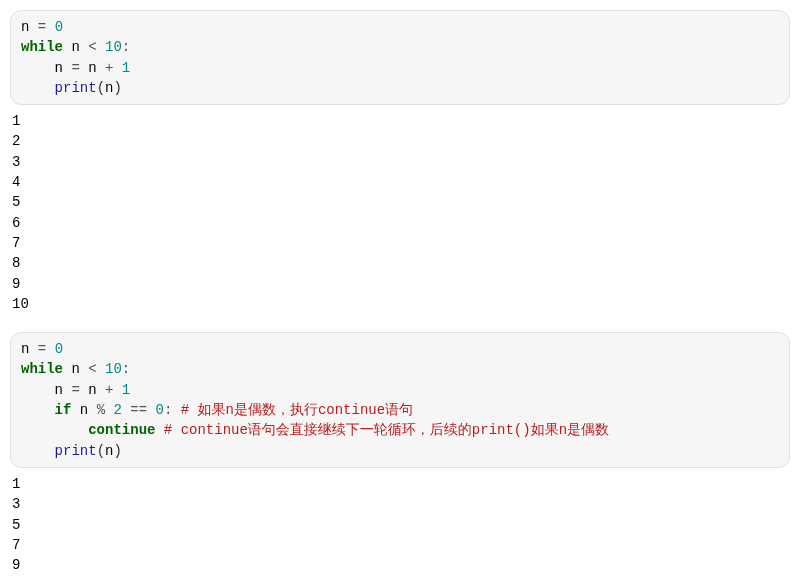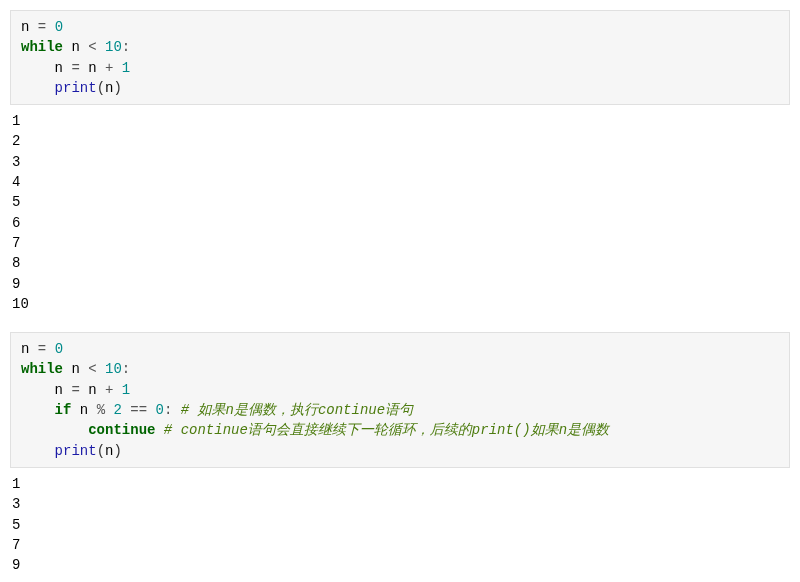--- a/index.html
+++ b/index.html
@@ -8,40 +8,40 @@
     background: #ffffff;
     font-family: "Menlo", "Consolas", "Courier New", monospace;
     font-size: 14px;
     line-height: 1.45;
     color: #000;
     width: 780px;
   }
   .code-block {
     background: #f6f6f6;
     border: 1px solid #e0e0e0;
-    border-radius: 0;
+    border-radius: 11px;
     padding: 6px 10px;
     margin-bottom: 6px;
     white-space: pre;
     overflow-x: auto;
   }
   .output-block {
     padding: 0 2px 6px 2px;
     white-space: pre;
     font-family: "Menlo", "Consolas", "Courier New", monospace;
     color: #000;
     margin-bottom: 12px;
   }
   .tok-name   { color: #000; }
   .tok-op     { color: #555; }
   .tok-num    { color: #008b8b; }
   .tok-kw     { color: #006400; font-weight: bold; }
   .tok-func   { color: #1a1aa6; }
   .tok-paren  { color: #333; }
-  .tok-cmt    { color: #4d7c0f; font-style: italic; }
+  .tok-cmt    { color: #b91c1c; }
 </style>
 </head>
 <body>
 
 <div class="code-block"><span class="tok-name">n</span><span class="tok-op"> = </span><span class="tok-num">0</span>
 <span class="tok-kw">while</span><span> </span><span class="tok-name">n</span><span class="tok-op"> &lt; </span><span class="tok-num">10</span><span class="tok-op">:</span>
 <span>    </span><span class="tok-name">n</span><span class="tok-op"> = </span><span class="tok-name">n</span><span class="tok-op"> + </span><span class="tok-num">1</span>
 <span>    </span><span class="tok-func">print</span><span class="tok-paren">(</span><span class="tok-name">n</span><span class="tok-paren">)</span></div>
 
 <div class="output-block">1

